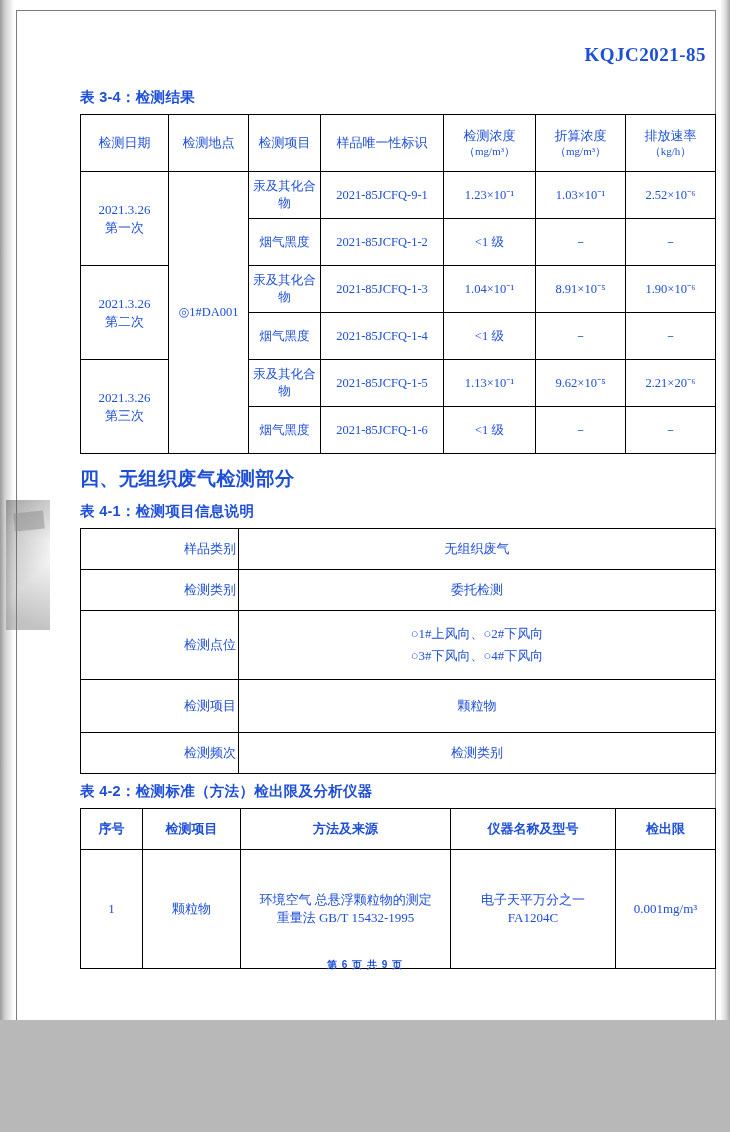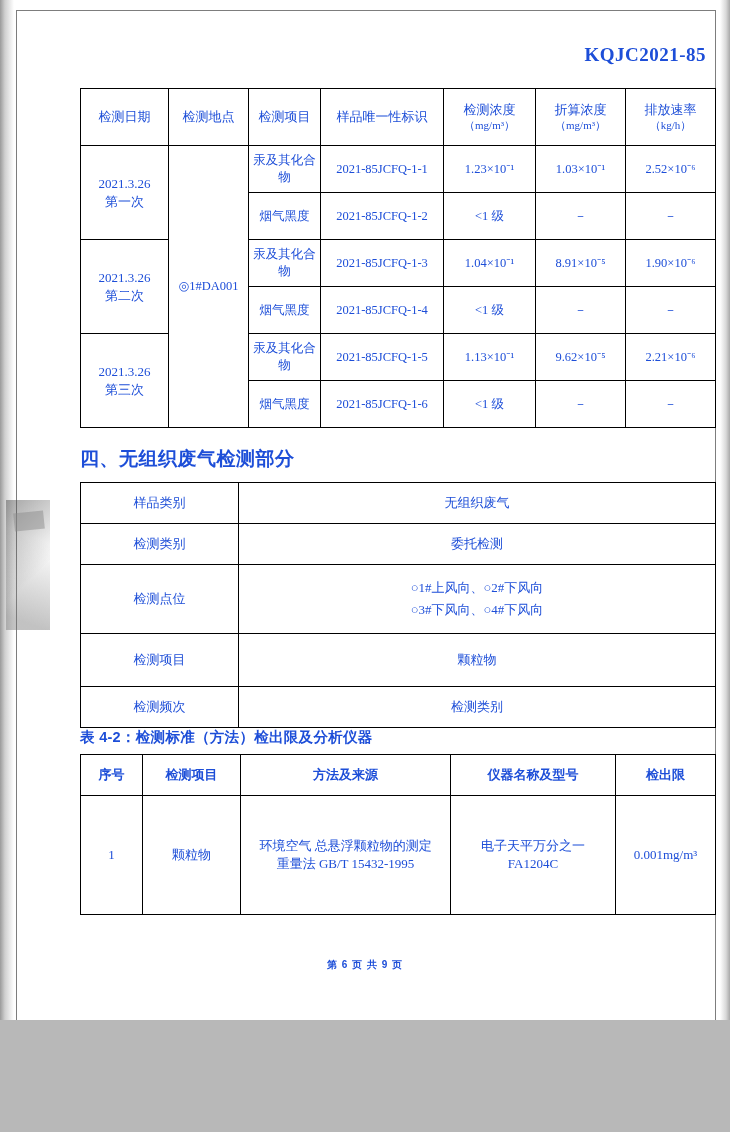--- a/index.html
+++ b/index.html
@@ -82,21 +82,21 @@
   .caption {
     font-size: 14.5px;
     font-weight: bold;
     margin: 0 0 7px 0;
     font-family: "Liberation Sans", sans-serif;
     letter-spacing: .3px;
   }
   .section-head {
     font-size: 19px;
     font-weight: bold;
-    margin: 18px 0 10px 0;
+    margin: 12px 0 10px 0;
     font-family: Liberation Sans, sans-serif;
     letter-spacing: .5px;
   }
 
   table {
     border-collapse: collapse;
     width: 635px;
     table-layout: fixed;
   }
   table.t34 { width: 635px; }
@@ -108,21 +108,21 @@
     font-family: "Liberation Serif", serif;
     padding: 3px 2px;
     line-height: 1.35;
   }
   .hdr td { font-size: 13px; height: 50px; }
   .unit { font-size: 11px; display: block; }
 
   .t34 td.dateCell { height: 56px; font-size: 13px; }
   .t34 td.item { height: 40px; }
   .t41 td { height: 34px; font-size: 13px; }
-  .t41 td.lbl { width: 158px; }
+  .t41 td.lbl { width: 158px; text-align: right; }
   .t41 td.tall { height: 62px; line-height: 1.7; }
   .t41 td.tall2 { height: 46px; }
 
   .t42 td { font-size: 13px; }
   .t42 .hdrrow td { height: 34px; font-weight: bold; }
   .t42 .bodyrow td { height: 112px; }
 
   .footer {
     position: absolute;
     left: 0;
@@ -141,20 +141,21 @@
 
 <div class="page">
   <div class="paper-border"></div>
   <div class="smudge"></div>
   <div class="smudge2"></div>
 
   <div class="doc-code">KQJC2021-85</div>
 
   <div class="content">
 
+    <div class="caption">表 3-4：检测结果</div>
     <table class="t34">
       <colgroup>
         <col style="width:88px">
         <col style="width:80px">
         <col style="width:72px">
         <col style="width:123px">
         <col style="width:92px">
         <col style="width:90px">
         <col style="width:90px">
       </colgroup>
@@ -178,21 +179,21 @@
           </td>
         </tr>
 
         <tr>
           <td class="dateCell" rowspan="2">
             <div>2021.3.26</div>
             <div>第一次</div>
           </td>
           <td rowspan="6">◎1#DA001</td>
           <td class="item">汞及其化合物</td>
-          <td>2021-85JCFQ-1-1</td>
+          <td>2021-85JCFQ-9-1</td>
           <td>1.23×10⁻¹</td>
           <td>1.03×10⁻¹</td>
           <td>2.52×10⁻⁶</td>
         </tr>
         <tr>
           <td class="item">烟气黑度</td>
           <td>2021-85JCFQ-1-2</td>
           <td>&lt;1 级</td>
           <td>－</td>
           <td>－</td>
@@ -219,34 +220,35 @@
 
         <tr>
           <td class="dateCell" rowspan="2">
             <div>2021.3.26</div>
             <div>第三次</div>
           </td>
           <td class="item">汞及其化合物</td>
           <td>2021-85JCFQ-1-5</td>
           <td>1.13×10⁻¹</td>
           <td>9.62×10⁻⁵</td>
-          <td>2.21×10⁻⁶</td>
+          <td>2.21×20⁻⁶</td>
         </tr>
         <tr>
           <td class="item">烟气黑度</td>
           <td>2021-85JCFQ-1-6</td>
           <td>&lt;1 级</td>
           <td>－</td>
           <td>－</td>
         </tr>
       </tbody>
     </table>
 
     <div class="section-head">四、无组织废气检测部分</div>
 
+    <div class="caption">表 4-1：检测项目信息说明</div>
     <table class="t41">
       <colgroup>
         <col style="width:158px">
         <col style="width:477px">
       </colgroup>
       <tbody>
         <tr>
           <td class="lbl">样品类别</td>
           <td>无组织废气</td>
         </tr>
@@ -265,21 +267,21 @@
           <td class="lbl tall2">检测项目</td>
           <td class="tall2">颗粒物</td>
         </tr>
         <tr>
           <td class="lbl">检测频次</td>
           <td>检测类别</td>
         </tr>
       </tbody>
     </table>
 
-    <div class="caption" style="">表 4-2：检测标准（方法）检出限及分析仪器</div>
+    <div class="caption" style="margin-top:8px;">表 4-2：检测标准（方法）检出限及分析仪器</div>
     <table class="t42">
       <colgroup>
         <col style="width:62px">
         <col style="width:98px">
         <col style="width:210px">
         <col style="width:165px">
         <col style="width:100px">
       </colgroup>
       <tbody>
         <tr class="hdrrow">

